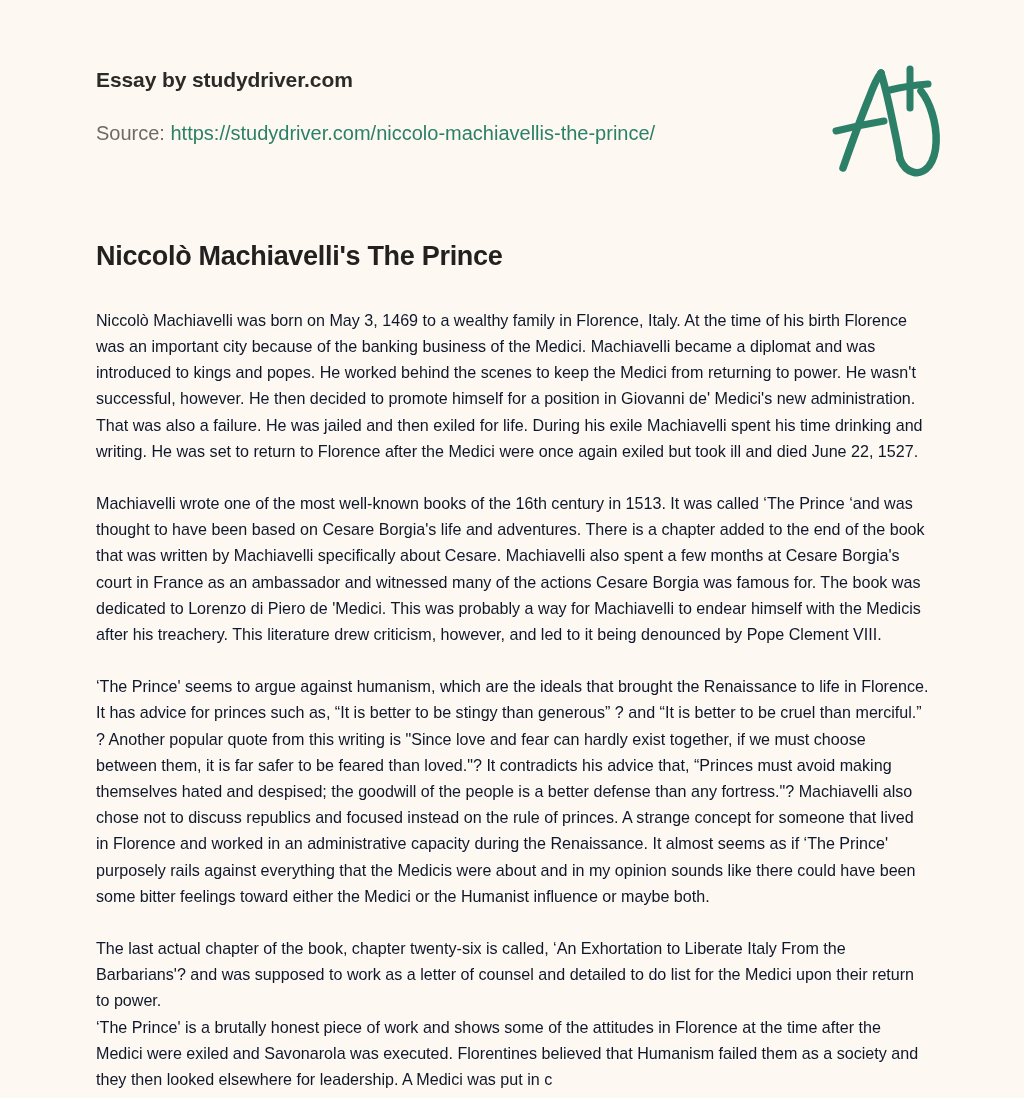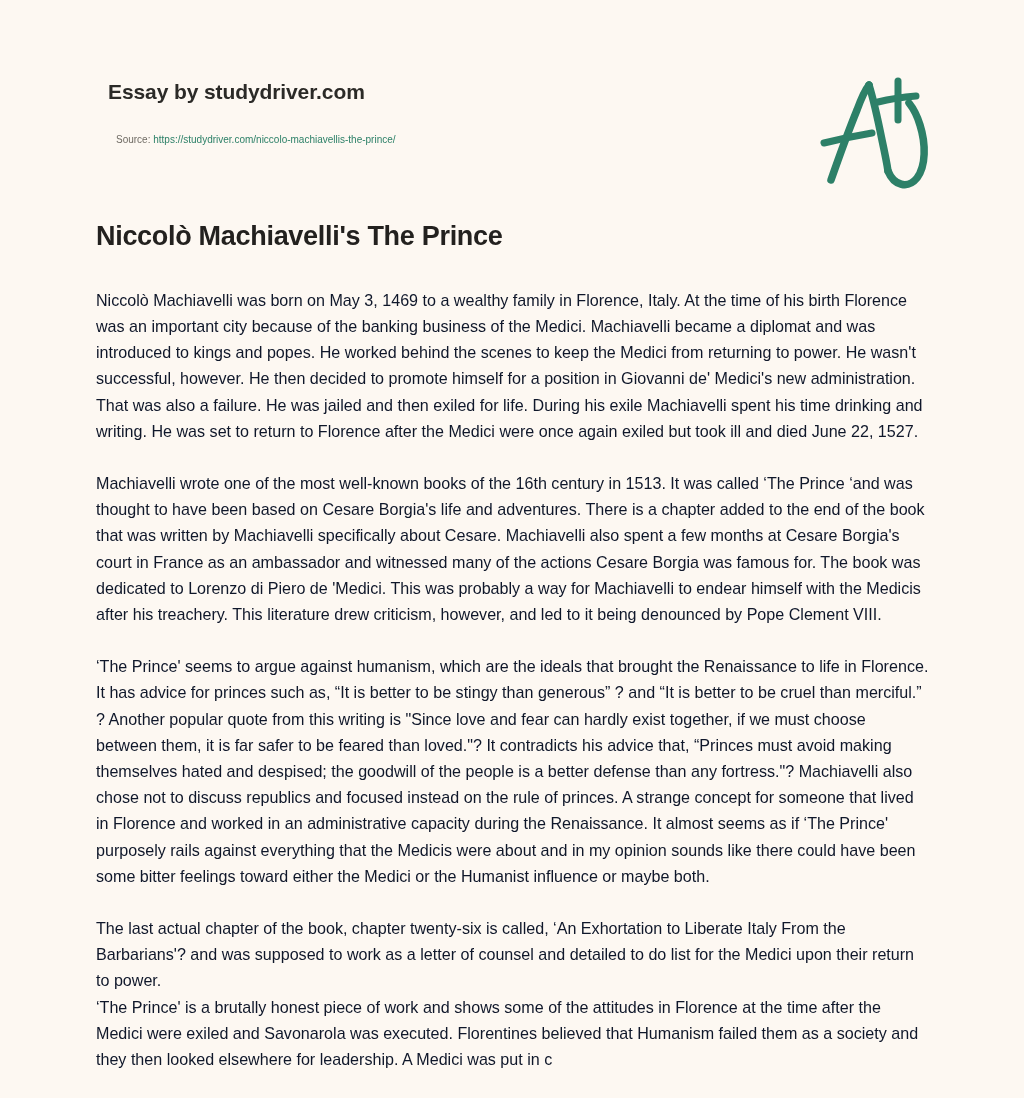--- a/index.html
+++ b/index.html
@@ -14,21 +14,21 @@
     font-family: "Liberation Sans", sans-serif;
     color: #2b2a27;
     overflow: hidden;
     position: relative;
   }
 
   .page {
     width: 1024px;
     height: 1098px;
     position: relative;
-    padding: 12px;
+    padding: 0;
   }
 
   
   .header {
     position: relative;
     padding: 0 96px;
     height: 200px;
   }
 
   .byline {
@@ -37,23 +37,23 @@
     top: 68px;
     font-size: 21px;
     font-weight: bold;
     color: #2b2a27;
     letter-spacing: -0.1px;
     white-space: nowrap;
   }
 
   .source-line {
     position: absolute;
-    left: 104px;
+    left: 96px;
     top: 122px;
-    font-size: 10px;
+    font-size: 20px;
     color: #6f6b64;
     white-space: nowrap;
   }
 
   .source-label {
     color: #6f6b64;
   }
 
   .source-url {
     color: #2d8068;
@@ -67,21 +67,21 @@
     top: 58px;
     width: 118px;
     height: 126px;
   }
   .logo svg { display: block; width: 100%; height: 100%; }
 
   
   .article {
     position: absolute;
     left: 96px;
-    top: 220px;
+    top: 240px;
     width: 834px;
   }
 
   .article-title {
     font-size: 27px;
     font-weight: bold;
     color: #23211f;
     margin: 0 0 33px 0;
     letter-spacing: -0.3px;
     line-height: 1.25;

